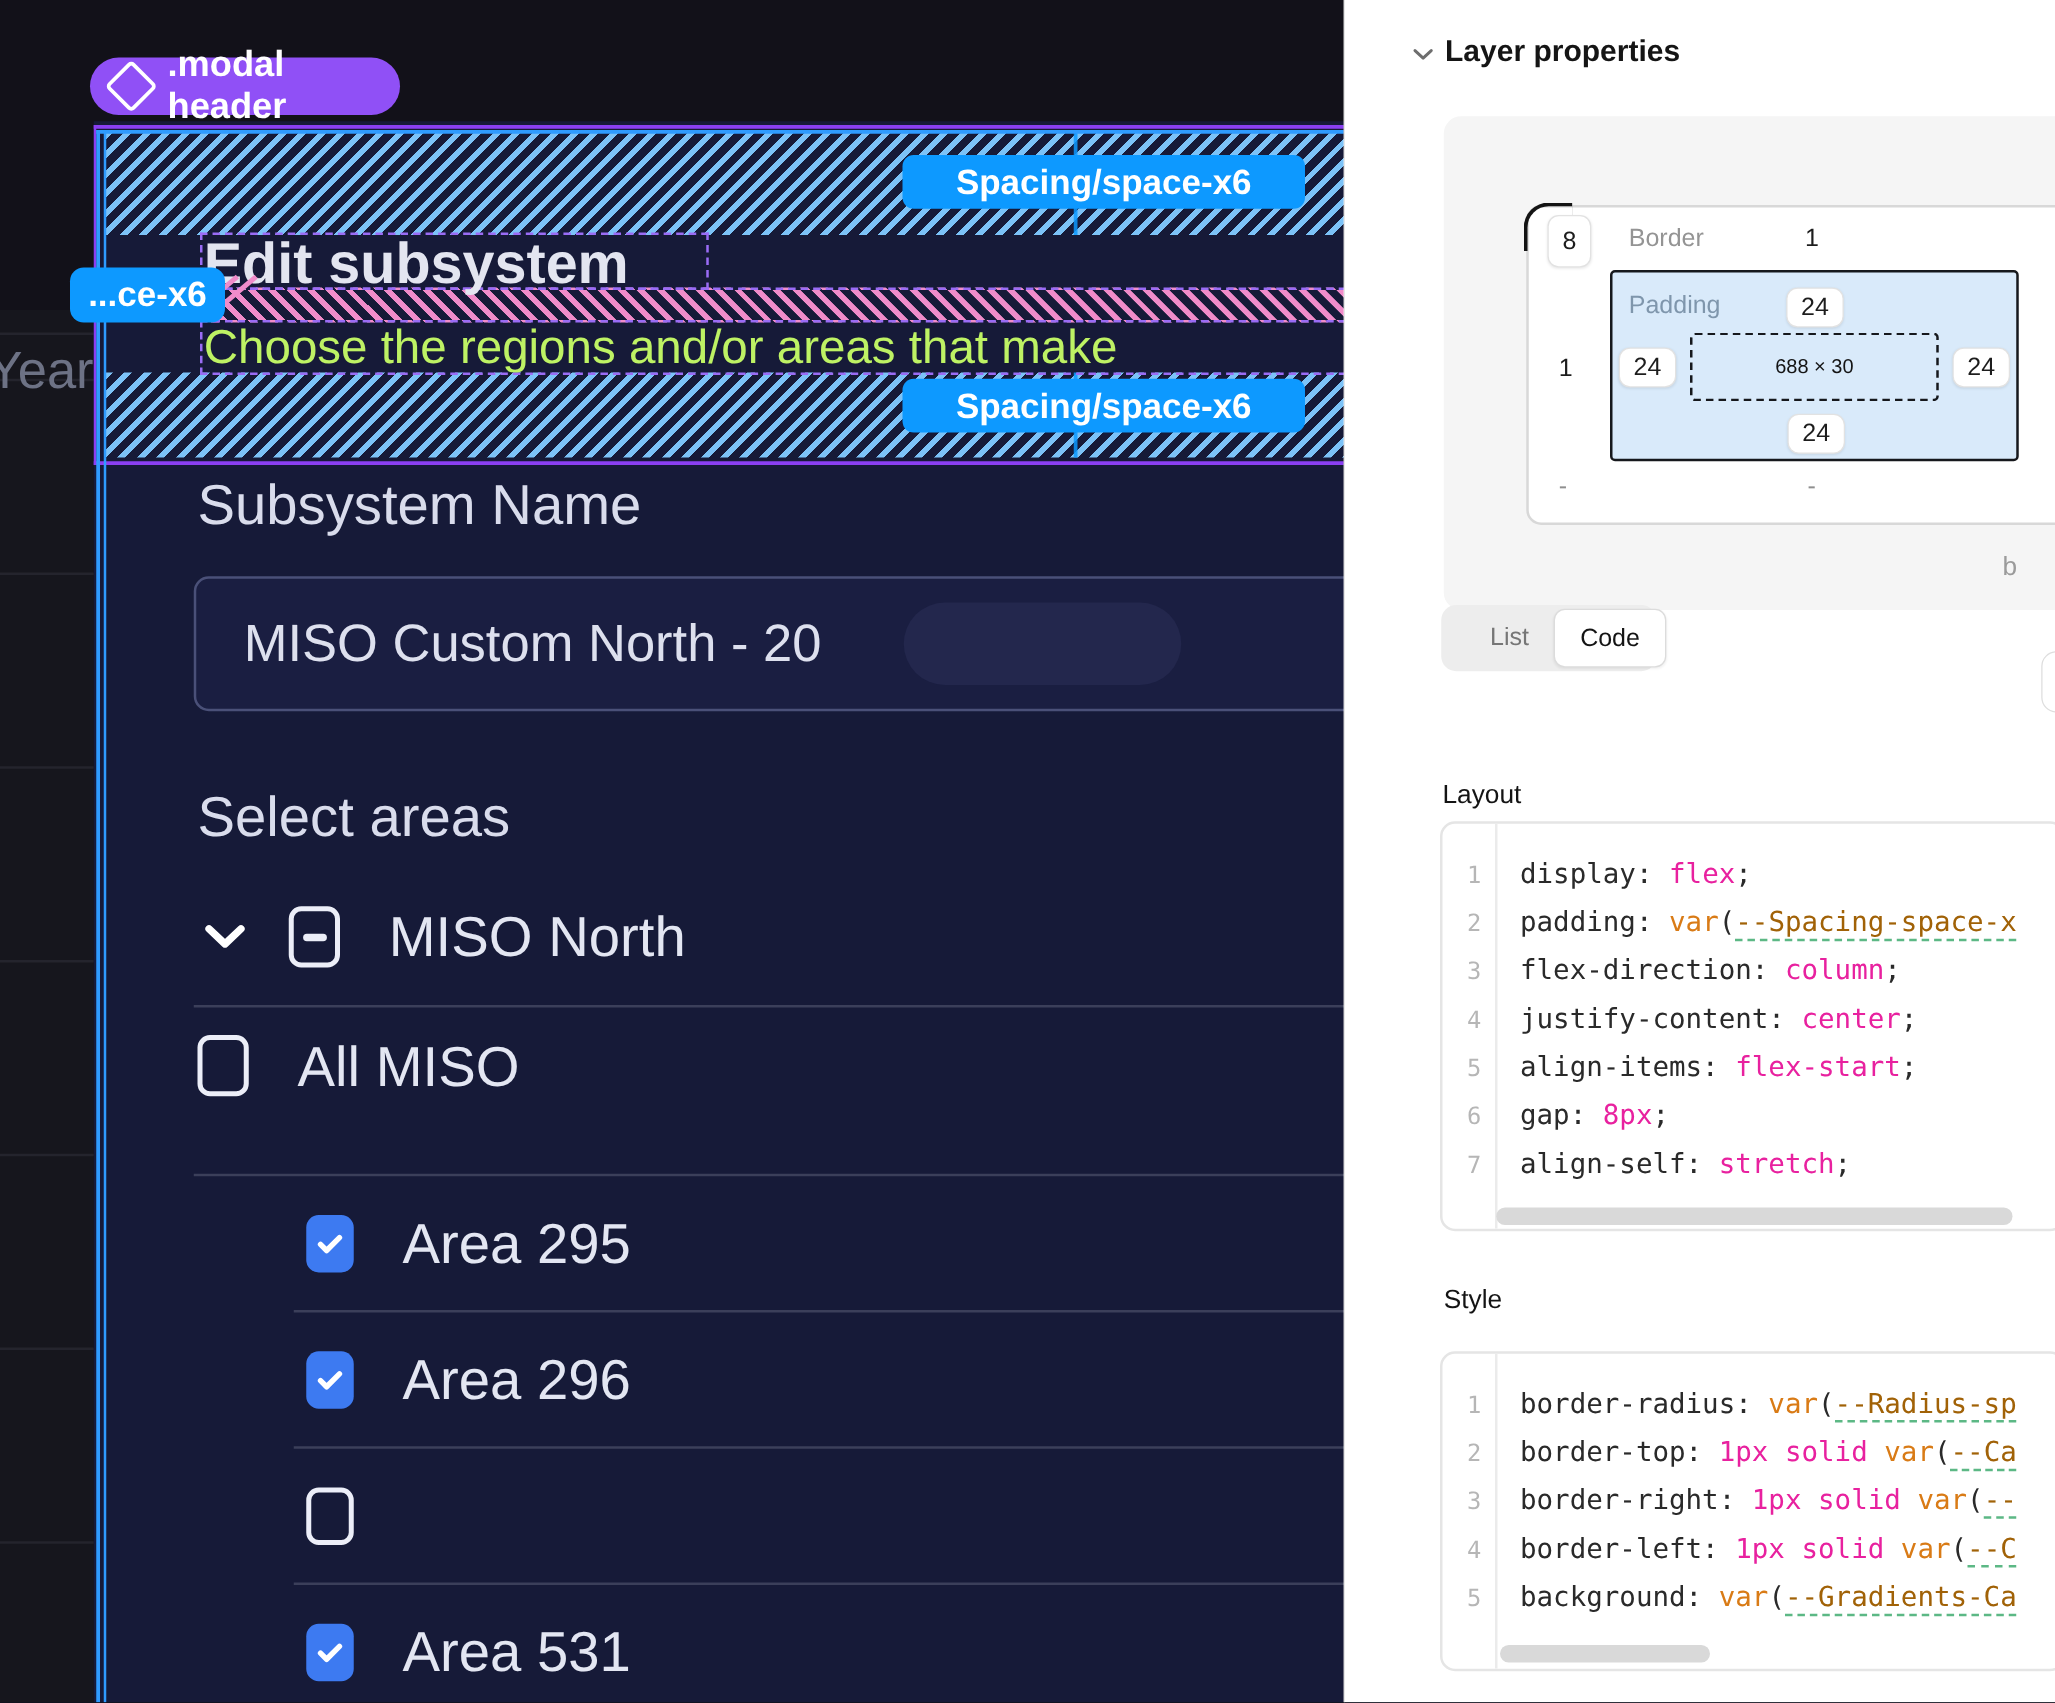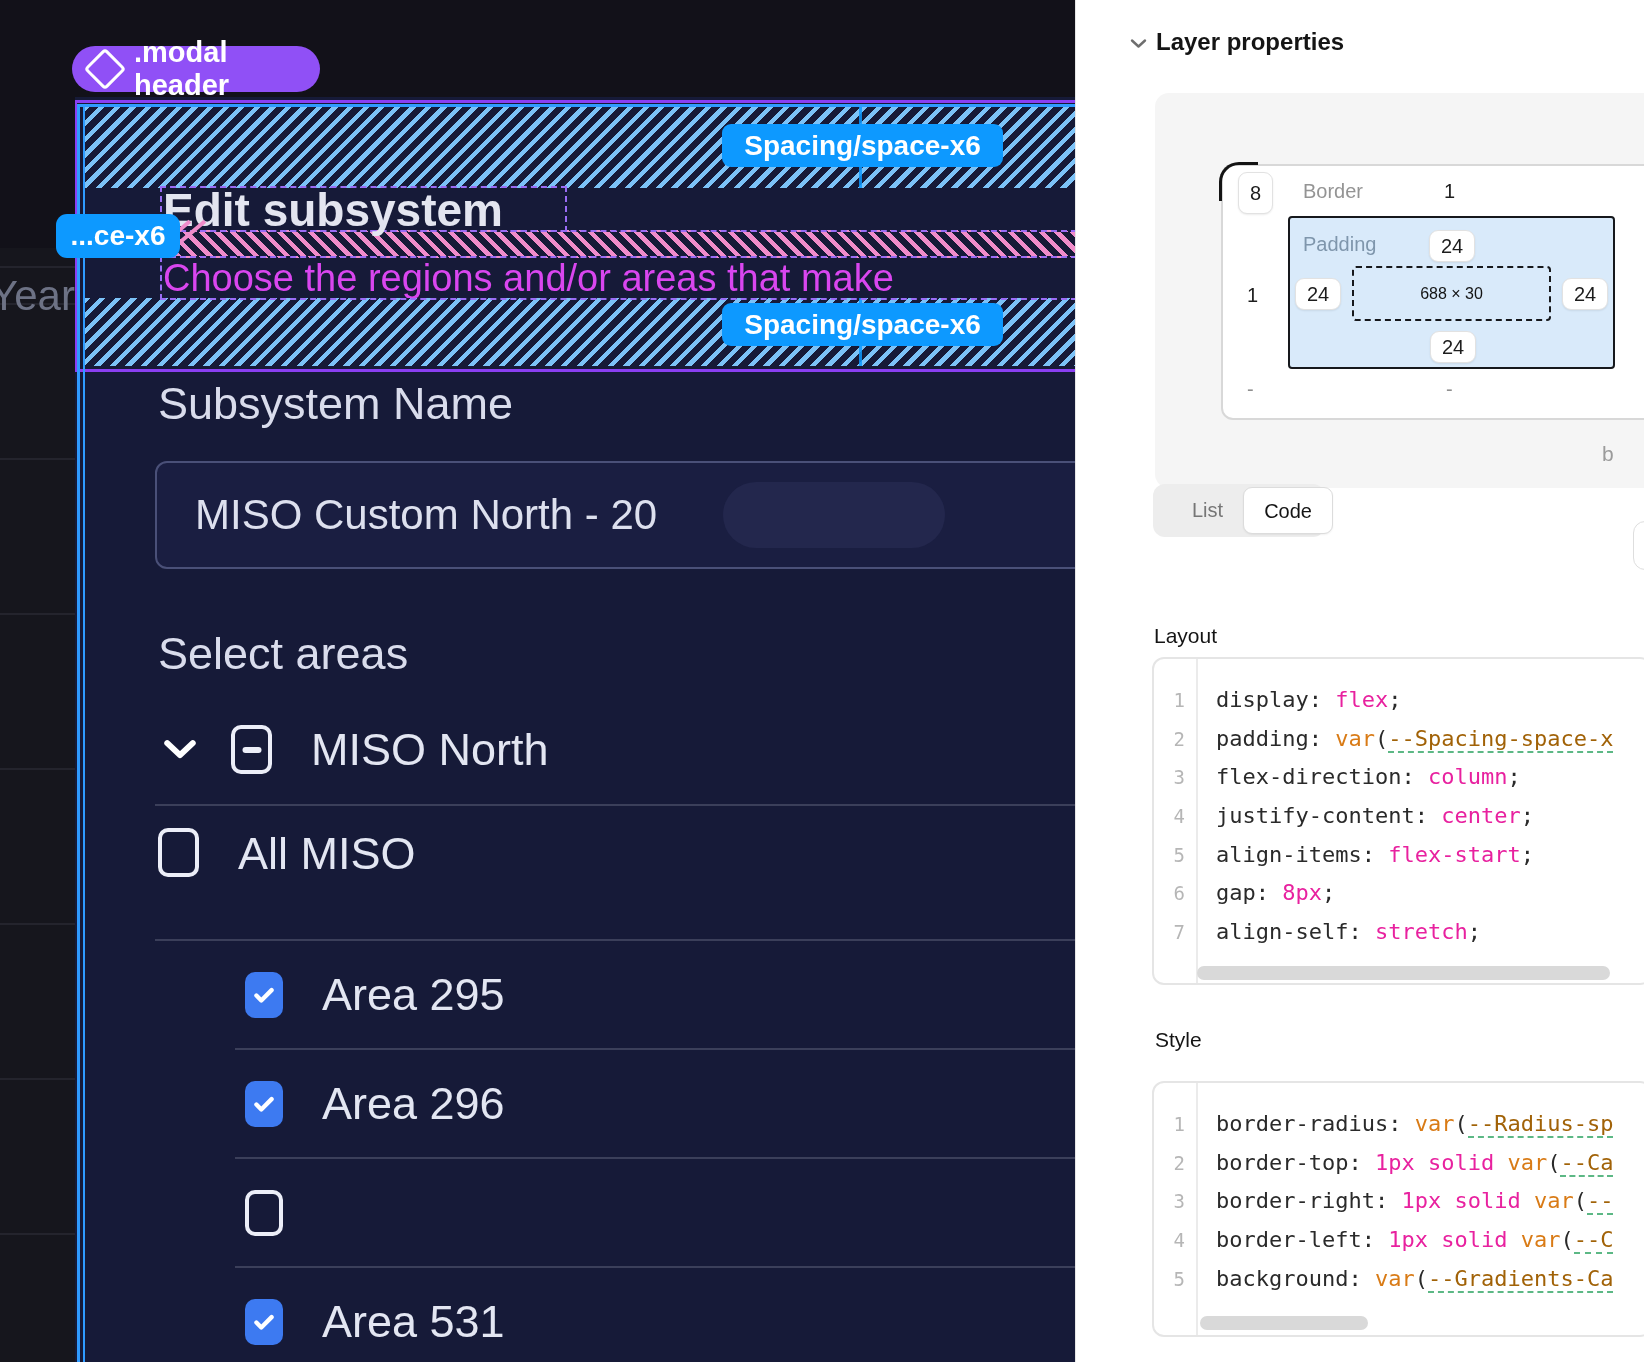--- a/index.html
+++ b/index.html
@@ -16,25 +16,25 @@
   .modal{left:75px;top:97px;width:1000px;height:1265px;background:#161a38;}
   .sel-line{position:absolute;background:#2f9bff;}
   .purple-line{position:absolute;background:#8a3ff2;}
 
   .hatch-blue{position:absolute;background:repeating-linear-gradient(135deg,#7cc2f7 0 4.5px,rgba(0,0,0,0) 4.5px 11px);}
   .hatch-pink{position:absolute;background:repeating-linear-gradient(45deg,#f08cca 0 4.5px,rgba(0,0,0,0) 4.5px 11px);
               border-top:2px dashed #9a6cf5;border-bottom:2px dashed #9a6cf5;}
   .dash-rect{position:absolute;border:2px dashed #9a6cf5;box-sizing:border-box;}
 
   .modal-title{left:163px;top:186px;width:410px;height:48px;line-height:48px;font-size:46px;font-weight:600;color:#e3e5f0;white-space:nowrap;}
-  .modal-subtitle{left:163px;top:258px;width:920px;height:40px;line-height:40px;font-size:38px;color:#d946ef;white-space:nowrap;overflow:hidden;}
+  .modal-subtitle{left:163px;top:258px;width:920px;height:40px;line-height:40px;font-size:38px;color:#bef264;white-space:nowrap;overflow:hidden;}
 
   .badge-blue{position:absolute;background:#0d99ff;border-radius:9px;color:#fff;font-weight:700;
               display:flex;align-items:center;justify-content:center;}
-  .badge-spacing{width:281px;height:43px;font-size:28px;}
+  .badge-spacing{width:322px;height:43px;font-size:28px;}
   .badge-trunc{left:56px;top:214px;width:124px;height:44px;font-size:28px;border-radius:11px;}
   .extent{position:absolute;left:859px;width:3px;background:#0d99ff;opacity:.85;}
   .pink-leader{position:absolute;width:4px;height:52px;background:#f08cca;transform:rotate(50deg);}
 
   .badge-component{left:72px;top:46px;width:248px;height:46px;border-radius:23px;background:#9050f6;color:#fff;
                    display:flex;align-items:center;gap:14px;padding:0 0 0 18px;box-sizing:border-box;font-size:29px;font-weight:600;}
   .diamond{width:24px;height:24px;border:3.5px solid #fff;border-radius:4px;transform:rotate(45deg);flex:none;}
 
   .field-label{font-size:45px;color:#d9dcec;white-space:nowrap;}
   .name-input{left:155px;top:461px;width:932px;height:108px;background:#1a1e41;border:2px solid #4a5078;border-radius:12px;

